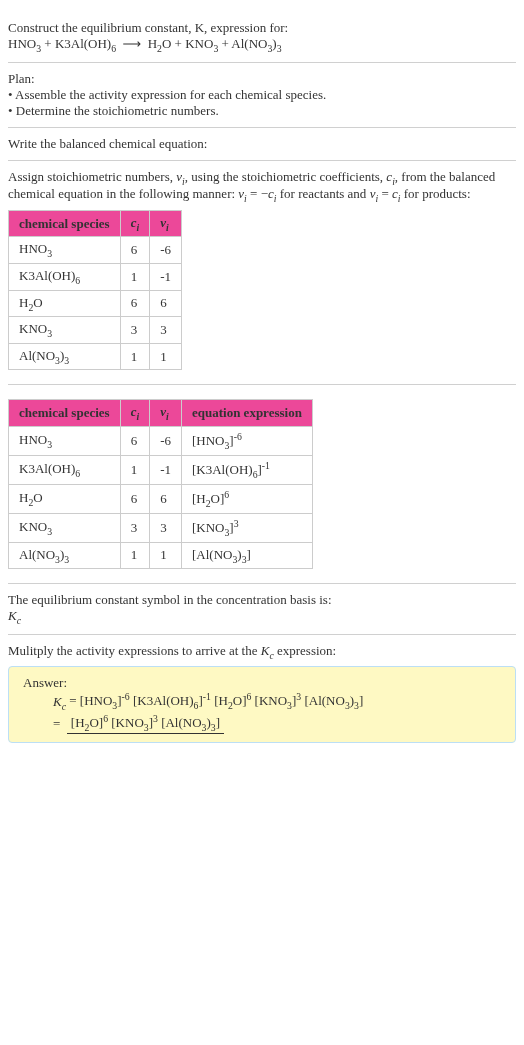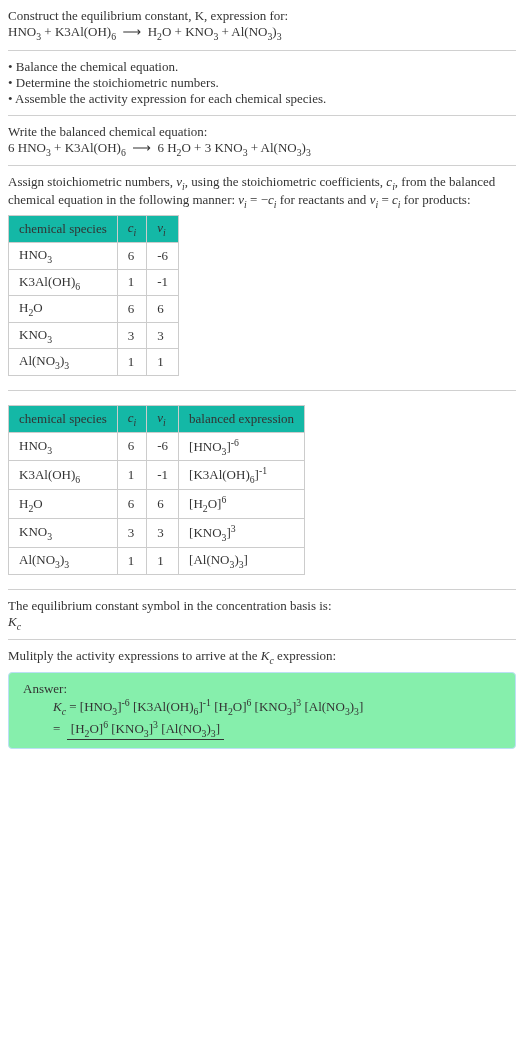--- a/index.html
+++ b/index.html
@@ -9,43 +9,43 @@
     font-size: 13px;
     color: #333;
     width: 524px;
     box-sizing: border-box;
     background: #fff;
   }
   .section {
     border-top: 1px solid #d0d0d0;
     padding: 8px 0;
   }
-  .section.first { border-top: none; padding-top: 0; }
+  .section.first { border-top: none; padding-top: 0; margin-top: 12px; }
   .equation {
     font-family: 'Times New Roman', serif;
   }
   sub { font-size: 0.75em; vertical-align: sub; }
   sup { font-size: 0.75em; vertical-align: super; }
   table.data {
     border-collapse: collapse;
     margin: 6px 0;
   }
   table.data th, table.data td {
     border: 1px solid #ccc;
     padding: 4px 10px;
     font-size: 13px;
     font-family: 'Times New Roman', serif;
     text-align: left;
   }
   table.data th {
-    font-weight: normal;
-    background: #14b8a6;
+    font-weight: bold;
+    background: #ec4899;
   }
   .answer-box {
-    background: #86efac;
+    background: #fef9c3;
     border: 1px solid #bcdff5;
     border-radius: 4px;
     padding: 8px 14px;
     margin-top: 6px;
     font-family: 'Times New Roman', serif;
   }
   .answer-label { font-size: 13px; }
   .indent { padding-left: 30px; }
   .frac {
     display: inline-block;
@@ -60,30 +60,27 @@
 <body>
 
 <div class="section first">
   <div>Construct the equilibrium constant, K, expression for:</div>
   <div class="equation">
     HNO<sub>3</sub> + K3Al(OH)<sub>6</sub> &nbsp;⟶&nbsp; H<sub>2</sub>O + KNO<sub>3</sub> + Al(NO<sub>3</sub>)<sub>3</sub>
   </div>
 </div>
 
 <div class="section">
-  <div>• <span>Balance the chemical equation.</span></div>
+  <div>Plan:</div>
+  <div>• <span>Assemble the activity expression for each chemical species.</span></div>
   <div>• <span>Determine the stoichiometric numbers.</span></div>
-  <div>• <span>Assemble the activity expression for each chemical species.</span></div>
 </div>
 
 <div class="section">
   <div>Write the balanced chemical equation:</div>
-  <div class="equation">
-    6 HNO<sub>3</sub> + K3Al(OH)<sub>6</sub> &nbsp;⟶&nbsp; 6 H<sub>2</sub>O + 3 KNO<sub>3</sub> + Al(NO<sub>3</sub>)<sub>3</sub>
-  </div>
 </div>
 
 <div class="section">
   <div>
     Assign stoichiometric numbers, <span class="ital">ν<sub>i</sub></span>, using the stoichiometric coefficients, <span class="ital">c<sub>i</sub></span>, from the balanced chemical equation in the following manner: <span class="ital">ν<sub>i</sub></span> = −<span class="ital">c<sub>i</sub></span> for reactants and <span class="ital">ν<sub>i</sub></span> = <span class="ital">c<sub>i</sub></span> for products:
   </div>
   <table class="data">
     <tbody>
         <tr>
       <th>chemical species</th>
@@ -119,21 +116,21 @@
     </table>
 </div>
 
 <div class="section">
   <table class="data">
     <tbody>
         <tr>
       <th>chemical species</th>
       <th><span class="ital">c<sub>i</sub></span></th>
       <th><span class="ital">ν<sub>i</sub></span></th>
-      <th>balanced expression</th>
+      <th>equation expression</th>
     </tr>
     <tr>
           <td>HNO<sub>3</sub></td>
           <td>6</td>
           <td>-6</td>
           <td>[HNO<sub>3</sub>]<sup>-6</sup></td>
         </tr>
     <tr>
           <td>K3Al(OH)<sub>6</sub></td>
           <td>1</td>

